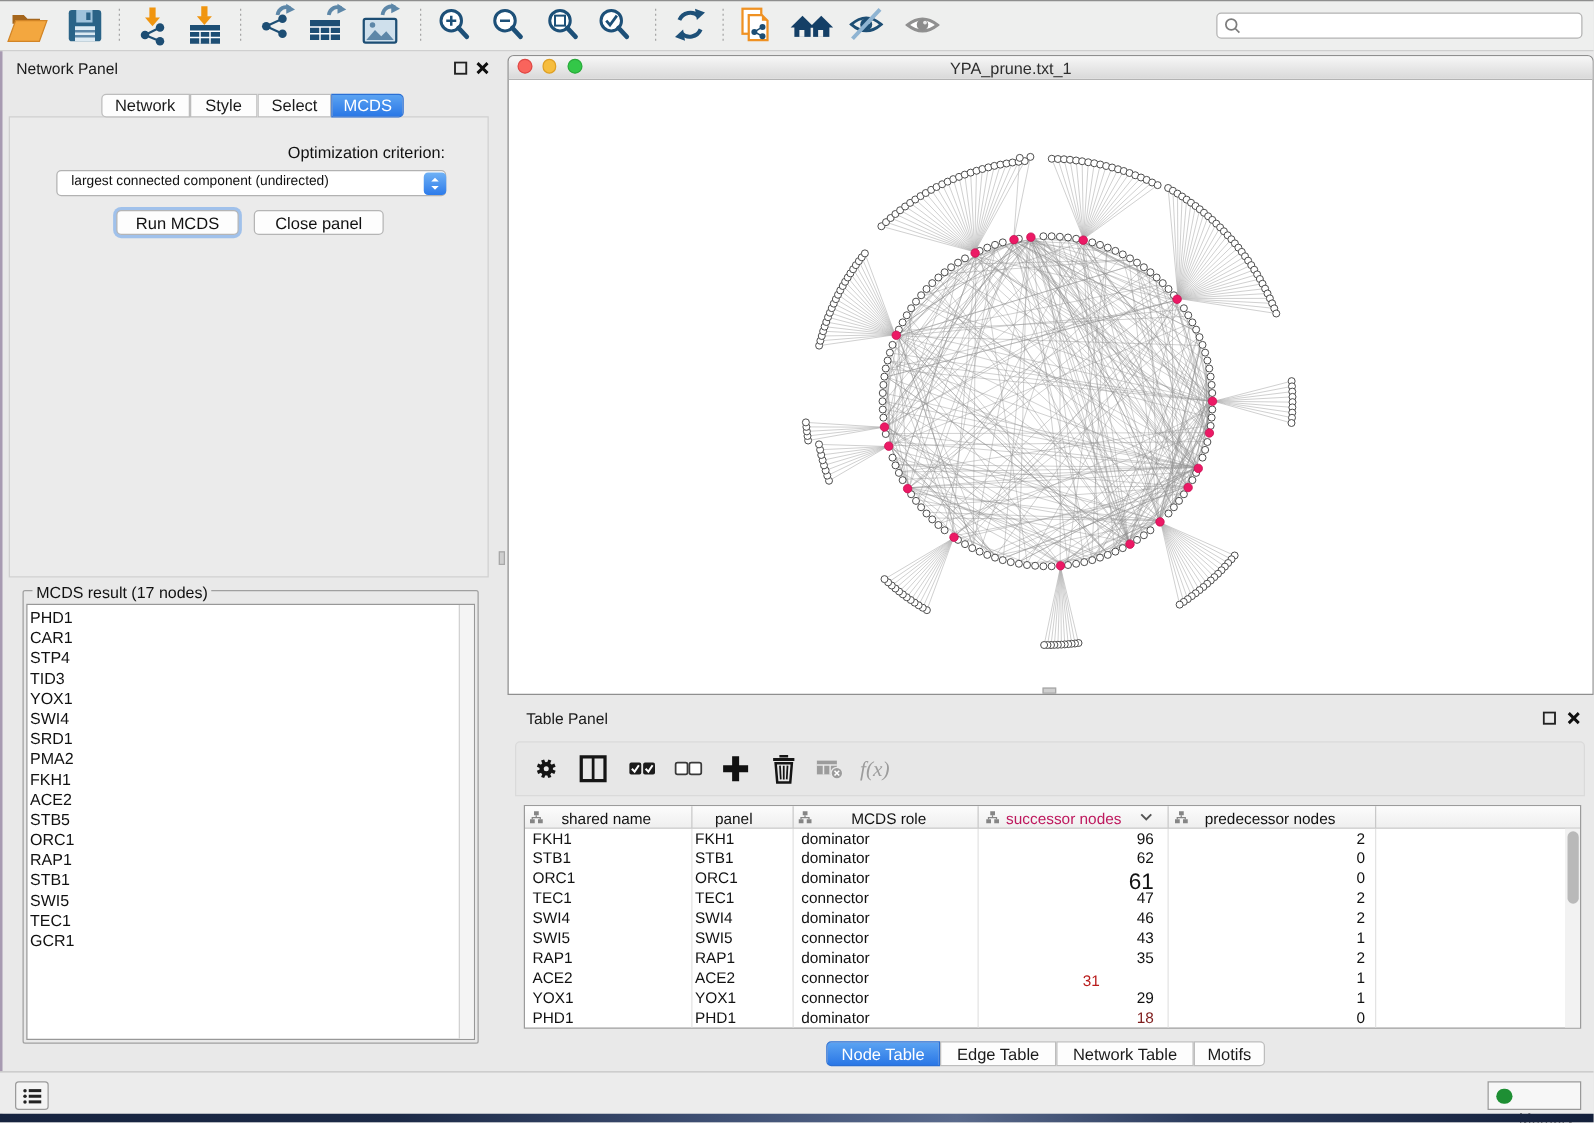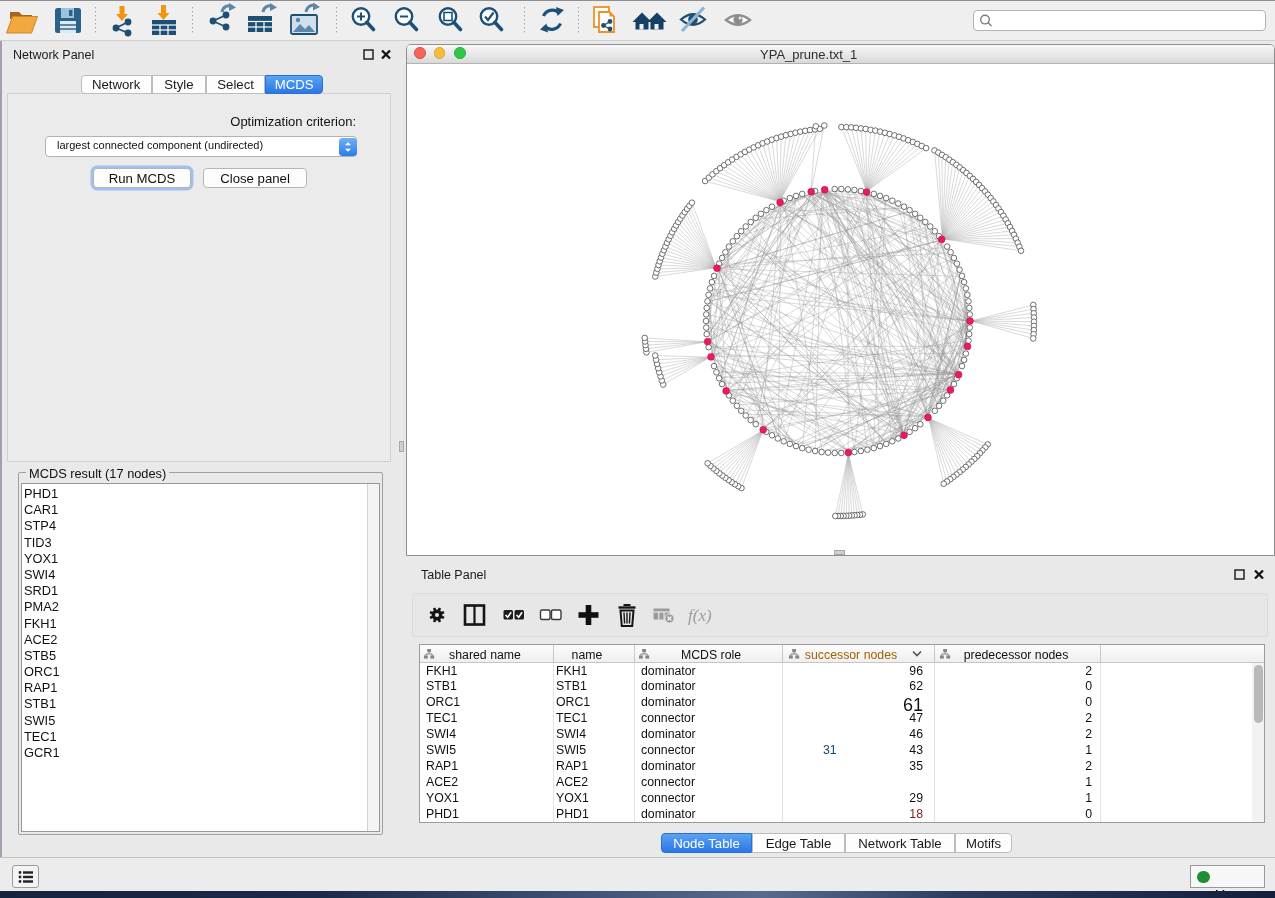--- a/index.html
+++ b/index.html
@@ -1044,23 +1044,23 @@
     </g>
     <g transform="translate(940,649)" fill="#858585">
       <rect x="3.2" y="0" width="3.8" height="3.2"></rect>
       <rect x="0" y="6.4" width="3.8" height="3.2"></rect>
       <rect x="6.4" y="6.4" width="3.8" height="3.2"></rect>
       <path d="M5 3.2 L5 5 M1.8 6.4 L1.8 5 L8.2 5 L8.2 6.4" stroke="#858585" stroke-width="1" fill="none"></path>
     </g>
     <path d="M913 651.5 l4 4 l4 -4" stroke="#555" stroke-width="1.6" fill="none"></path>
   </svg>
 <div class="abs" style="left:395px;top:648px;width:180px;text-align:center;font-size:12.3px;color:#111">shared name</div>
-<div class="abs" style="left:497px;top:648px;width:180px;text-align:center;font-size:12.3px;color:#111">name</div>
+<div class="abs" style="left:497px;top:648px;width:180px;text-align:center;font-size:12.3px;color:#111">panel</div>
 <div class="abs" style="left:621px;top:648px;width:180px;text-align:center;font-size:12.3px;color:#111">MCDS role</div>
-<div class="abs" style="left:761px;top:648px;width:180px;text-align:center;font-size:12.3px;color:#a16207">successor nodes</div>
+<div class="abs" style="left:761px;top:648px;width:180px;text-align:center;font-size:12.3px;color:#be185d">successor nodes</div>
 <div class="abs" style="left:926px;top:648px;width:180px;text-align:center;font-size:12.3px;color:#111">predecessor nodes</div>
 <div class="abs" style="left:426px;top:663.5px;font-size:12.3px;color:#111">FKH1</div>
 <div class="abs" style="left:556px;top:663.5px;font-size:12.3px;color:#111">FKH1</div>
 <div class="abs" style="left:641px;top:663.5px;font-size:12.3px;color:#111">dominator</div>
 <div class="abs" style="left:823px;top:663.5px;width:100px;text-align:right;font-size:12.3px;color:#111">96</div>
 <div class="abs" style="left:992px;top:663.5px;width:100px;text-align:right;font-size:12.3px;color:#111">2</div>
 <div class="abs" style="left:426px;top:679.4px;font-size:12.3px;color:#111">STB1</div>
 <div class="abs" style="left:556px;top:679.4px;font-size:12.3px;color:#111">STB1</div>
 <div class="abs" style="left:641px;top:679.4px;font-size:12.3px;color:#111">dominator</div>
 <div class="abs" style="left:823px;top:679.4px;width:100px;text-align:right;font-size:12.3px;color:#111">62</div>
@@ -1086,21 +1086,21 @@
 <div class="abs" style="left:823px;top:742.9999999999999px;width:100px;text-align:right;font-size:12.3px;color:#111">43</div>
 <div class="abs" style="left:992px;top:742.9999999999999px;width:100px;text-align:right;font-size:12.3px;color:#111">1</div>
 <div class="abs" style="left:426px;top:758.8999999999999px;font-size:12.3px;color:#111">RAP1</div>
 <div class="abs" style="left:556px;top:758.8999999999999px;font-size:12.3px;color:#111">RAP1</div>
 <div class="abs" style="left:641px;top:758.8999999999999px;font-size:12.3px;color:#111">dominator</div>
 <div class="abs" style="left:823px;top:758.8999999999999px;width:100px;text-align:right;font-size:12.3px;color:#111">35</div>
 <div class="abs" style="left:992px;top:758.8999999999999px;width:100px;text-align:right;font-size:12.3px;color:#111">2</div>
 <div class="abs" style="left:426px;top:774.7999999999998px;font-size:12.3px;color:#111">ACE2</div>
 <div class="abs" style="left:556px;top:774.7999999999998px;font-size:12.3px;color:#111">ACE2</div>
 <div class="abs" style="left:641px;top:774.7999999999998px;font-size:12.3px;color:#111">connector</div>
-<div class="abs" style="left:823px;top:743px;width:100px;text-align:left;font-size:12.3px;color:#0c4a6e">31</div>
+<div class="abs" style="left:823px;top:778px;width:100px;text-align:center;font-size:12.3px;color:#b91c1c">31</div>
 <div class="abs" style="left:992px;top:774.7999999999998px;width:100px;text-align:right;font-size:12.3px;color:#111">1</div>
 <div class="abs" style="left:426px;top:790.6999999999998px;font-size:12.3px;color:#111">YOX1</div>
 <div class="abs" style="left:556px;top:790.6999999999998px;font-size:12.3px;color:#111">YOX1</div>
 <div class="abs" style="left:641px;top:790.6999999999998px;font-size:12.3px;color:#111">connector</div>
 <div class="abs" style="left:823px;top:790.6999999999998px;width:100px;text-align:right;font-size:12.3px;color:#111">29</div>
 <div class="abs" style="left:992px;top:790.6999999999998px;width:100px;text-align:right;font-size:12.3px;color:#111">1</div>
 <div class="abs" style="left:426px;top:806.5999999999998px;font-size:12.3px;color:#111">PHD1</div>
 <div class="abs" style="left:556px;top:806.5999999999998px;font-size:12.3px;color:#111">PHD1</div>
 <div class="abs" style="left:641px;top:806.5999999999998px;font-size:12.3px;color:#111">dominator</div>
 <div class="abs" style="left:823px;top:806.5999999999998px;width:100px;text-align:right;font-size:12.3px;color:#7f1d1d">18</div>

